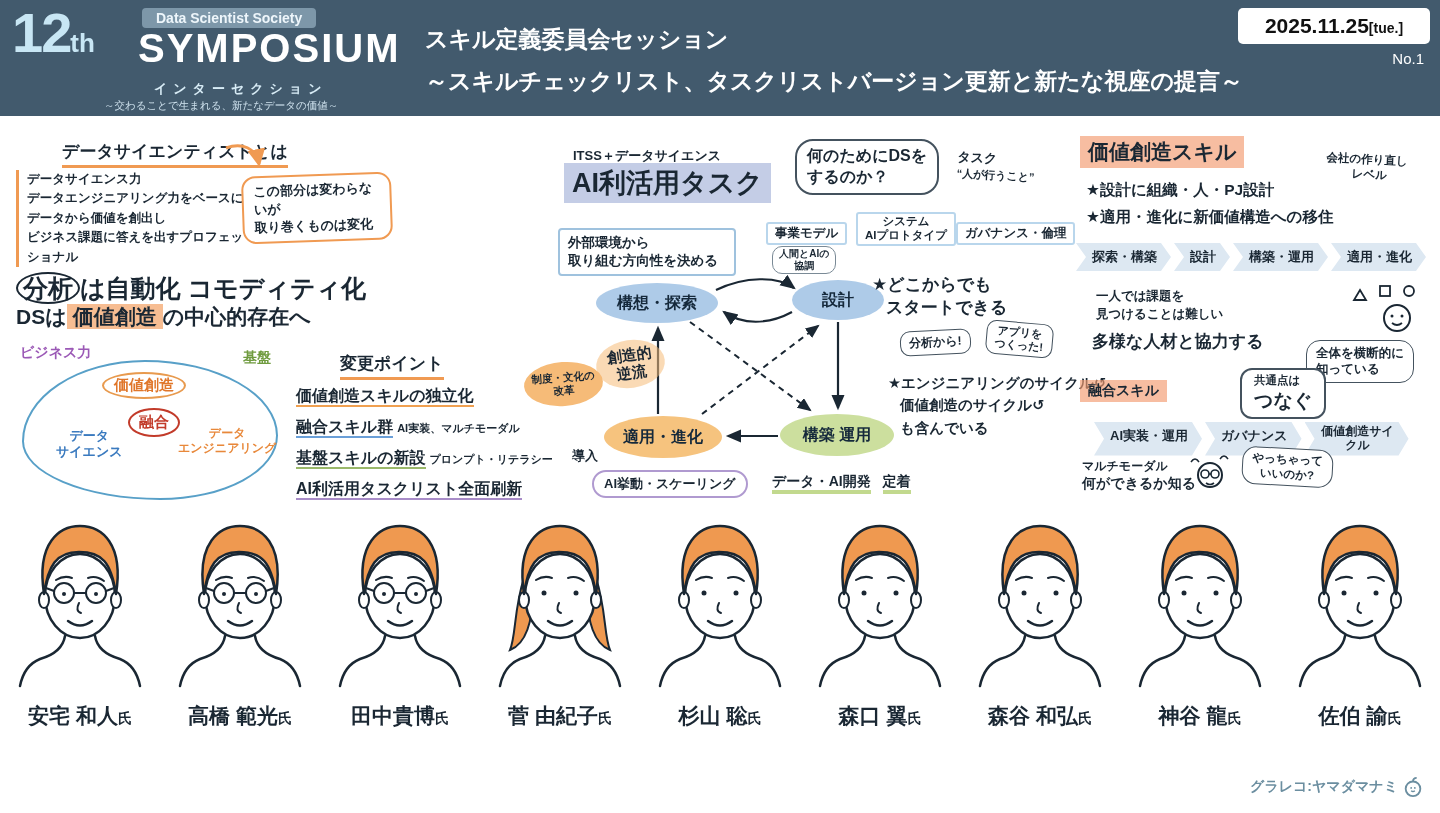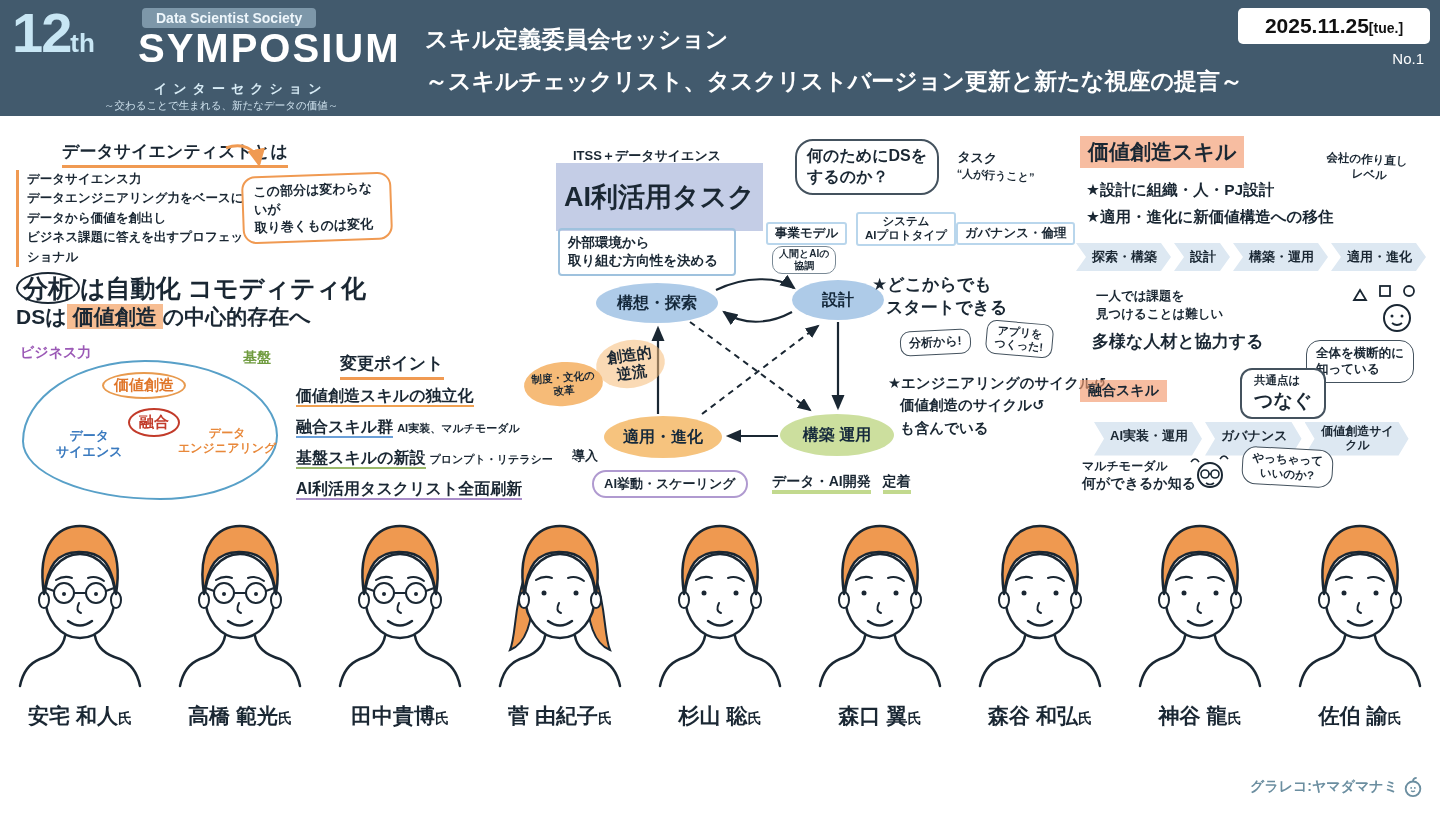--- a/index.html
+++ b/index.html
@@ -29,21 +29,21 @@
           padding:5px 10px;font-weight:bold;}
   .lbox{border:2px solid #b9d6ec;border-radius:3px;background:#fff;padding:1px 7px;
         font-size:12.5px;font-weight:bold;text-align:center;}
   .ellipse{position:absolute;border-radius:50%;display:flex;align-items:center;justify-content:center;
            font-weight:bold;font-size:16px;color:#15293b;}
   .chev{display:inline-block;background:#dde8f2;color:#1a2733;font-weight:bold;font-size:13px;
         padding:5px 14px 5px 16px;margin-right:3px;
         clip-path:polygon(0 0,calc(100% - 10px) 0,100% 50%,calc(100% - 10px) 100%,0 100%,10px 50%);}
   .chev.sm{font-size:12px;line-height:1.15;text-align:center;padding:3px 14px 3px 16px;}
   .hl-orange{background:rgba(243,153,88,.65);padding:1px 6px;}
-  .hl-blue{background:rgba(148,164,210,.55);padding:16px 8px;}
+  .hl-blue{background:rgba(148,164,210,.55);padding:2px 8px;margin-left:8px;}
   .ul-orange{border-bottom:3px solid #f09a52;padding-bottom:2px;margin-left:44px;}
   .circled{border:2px solid #1a2733;border-radius:50%;padding:0 5px;}
   .chg{margin-bottom:10px;white-space:nowrap;}
   .chg .main{font-size:16px;font-weight:bold;padding-bottom:1px;}
   .chg .note{font-size:11px;font-weight:bold;margin-left:4px;}
 
   
   .speakers{position:absolute;left:0;top:502px;width:1440px;height:262px;display:flex;}
   .speaker{flex:1 1 0;display:flex;flex-direction:column;align-items:center;padding-top:6px;}
   .portrait{width:140px;height:180px;}

